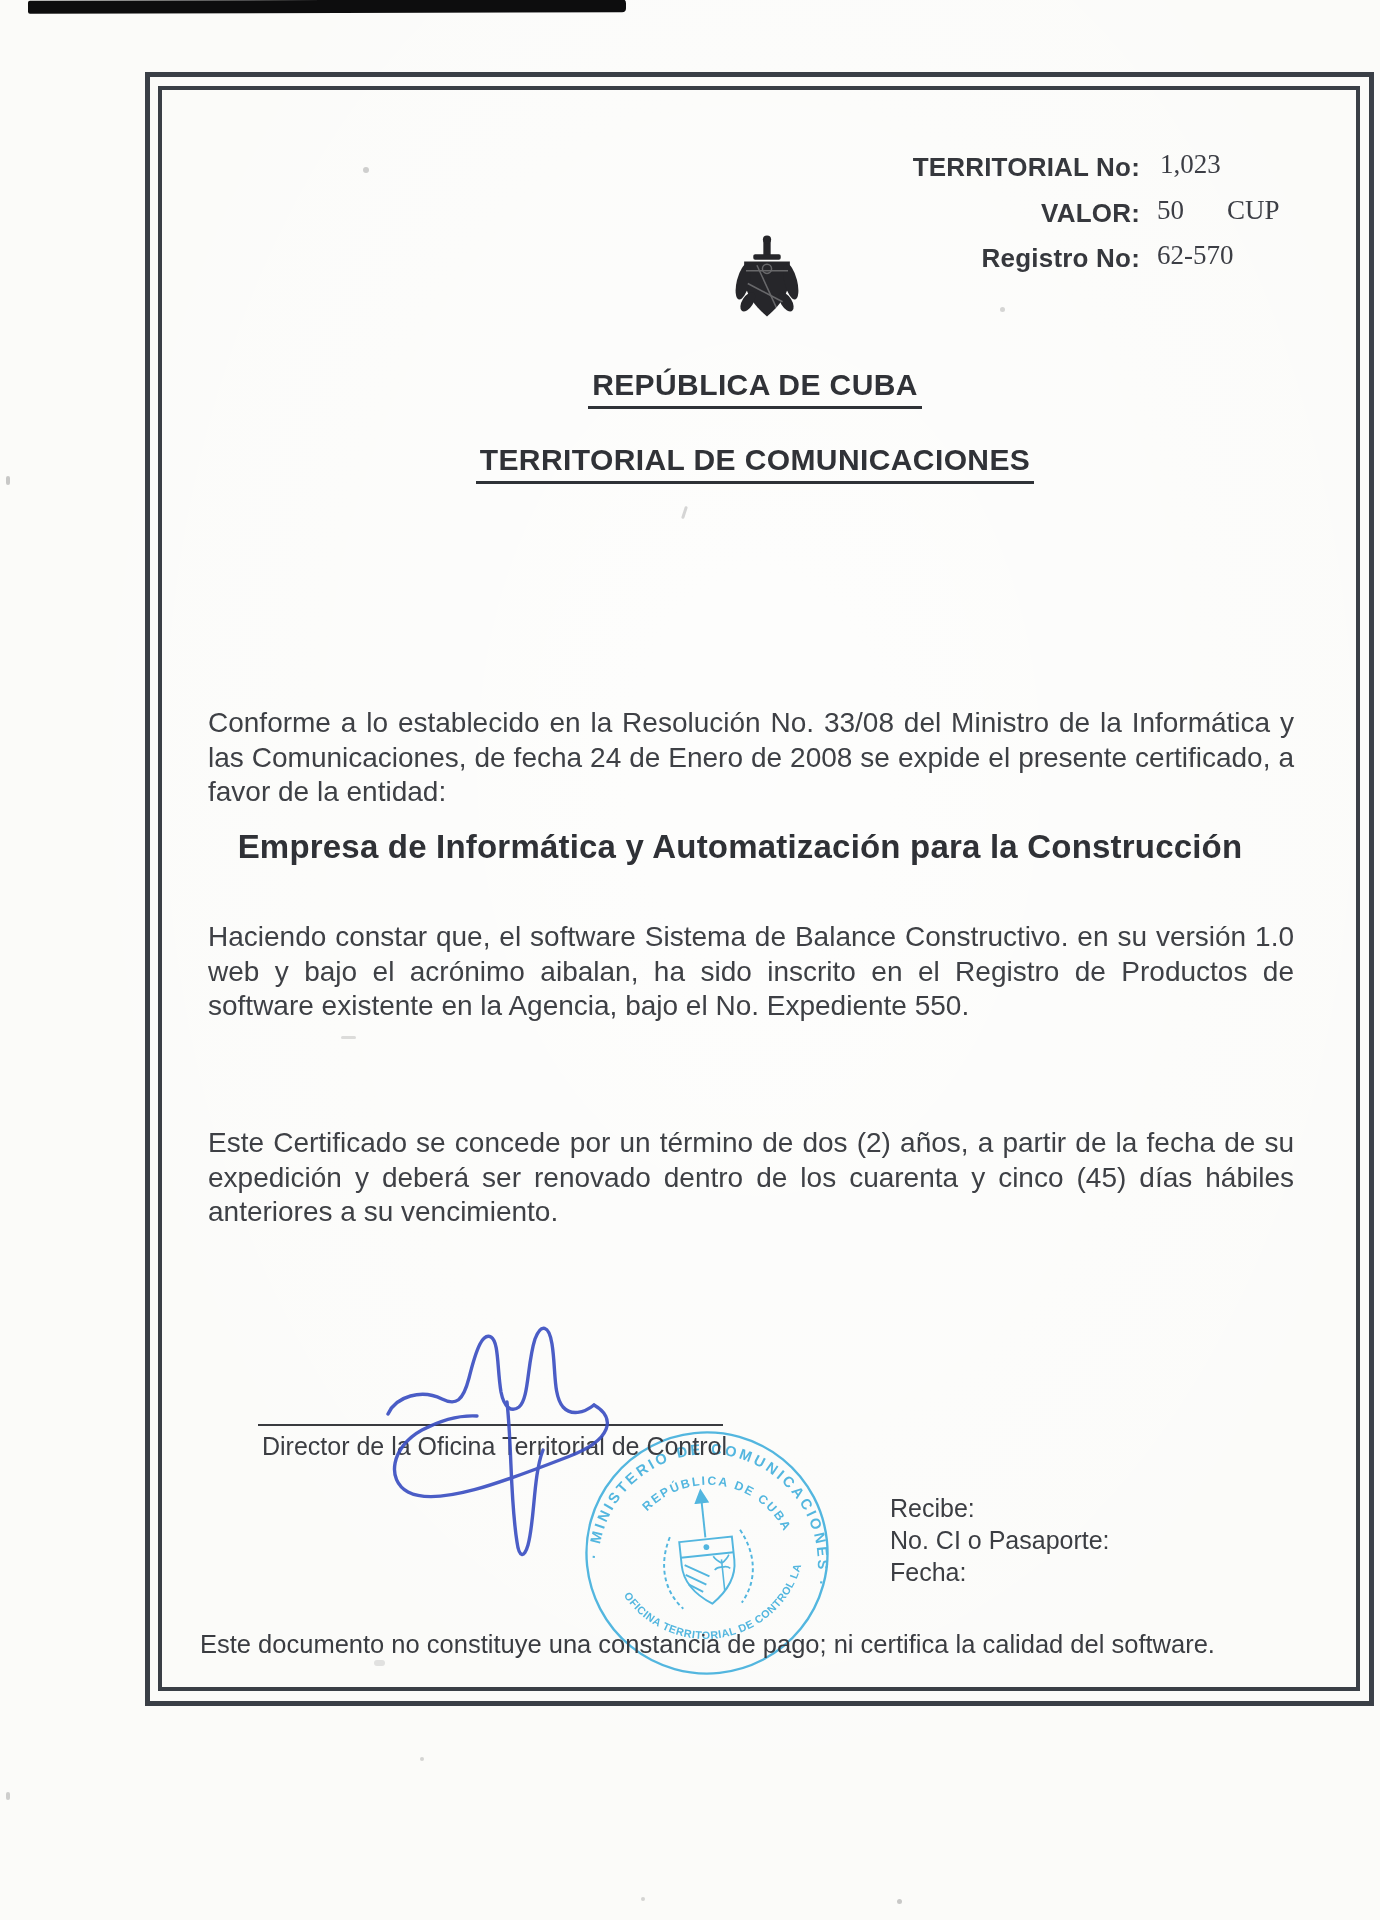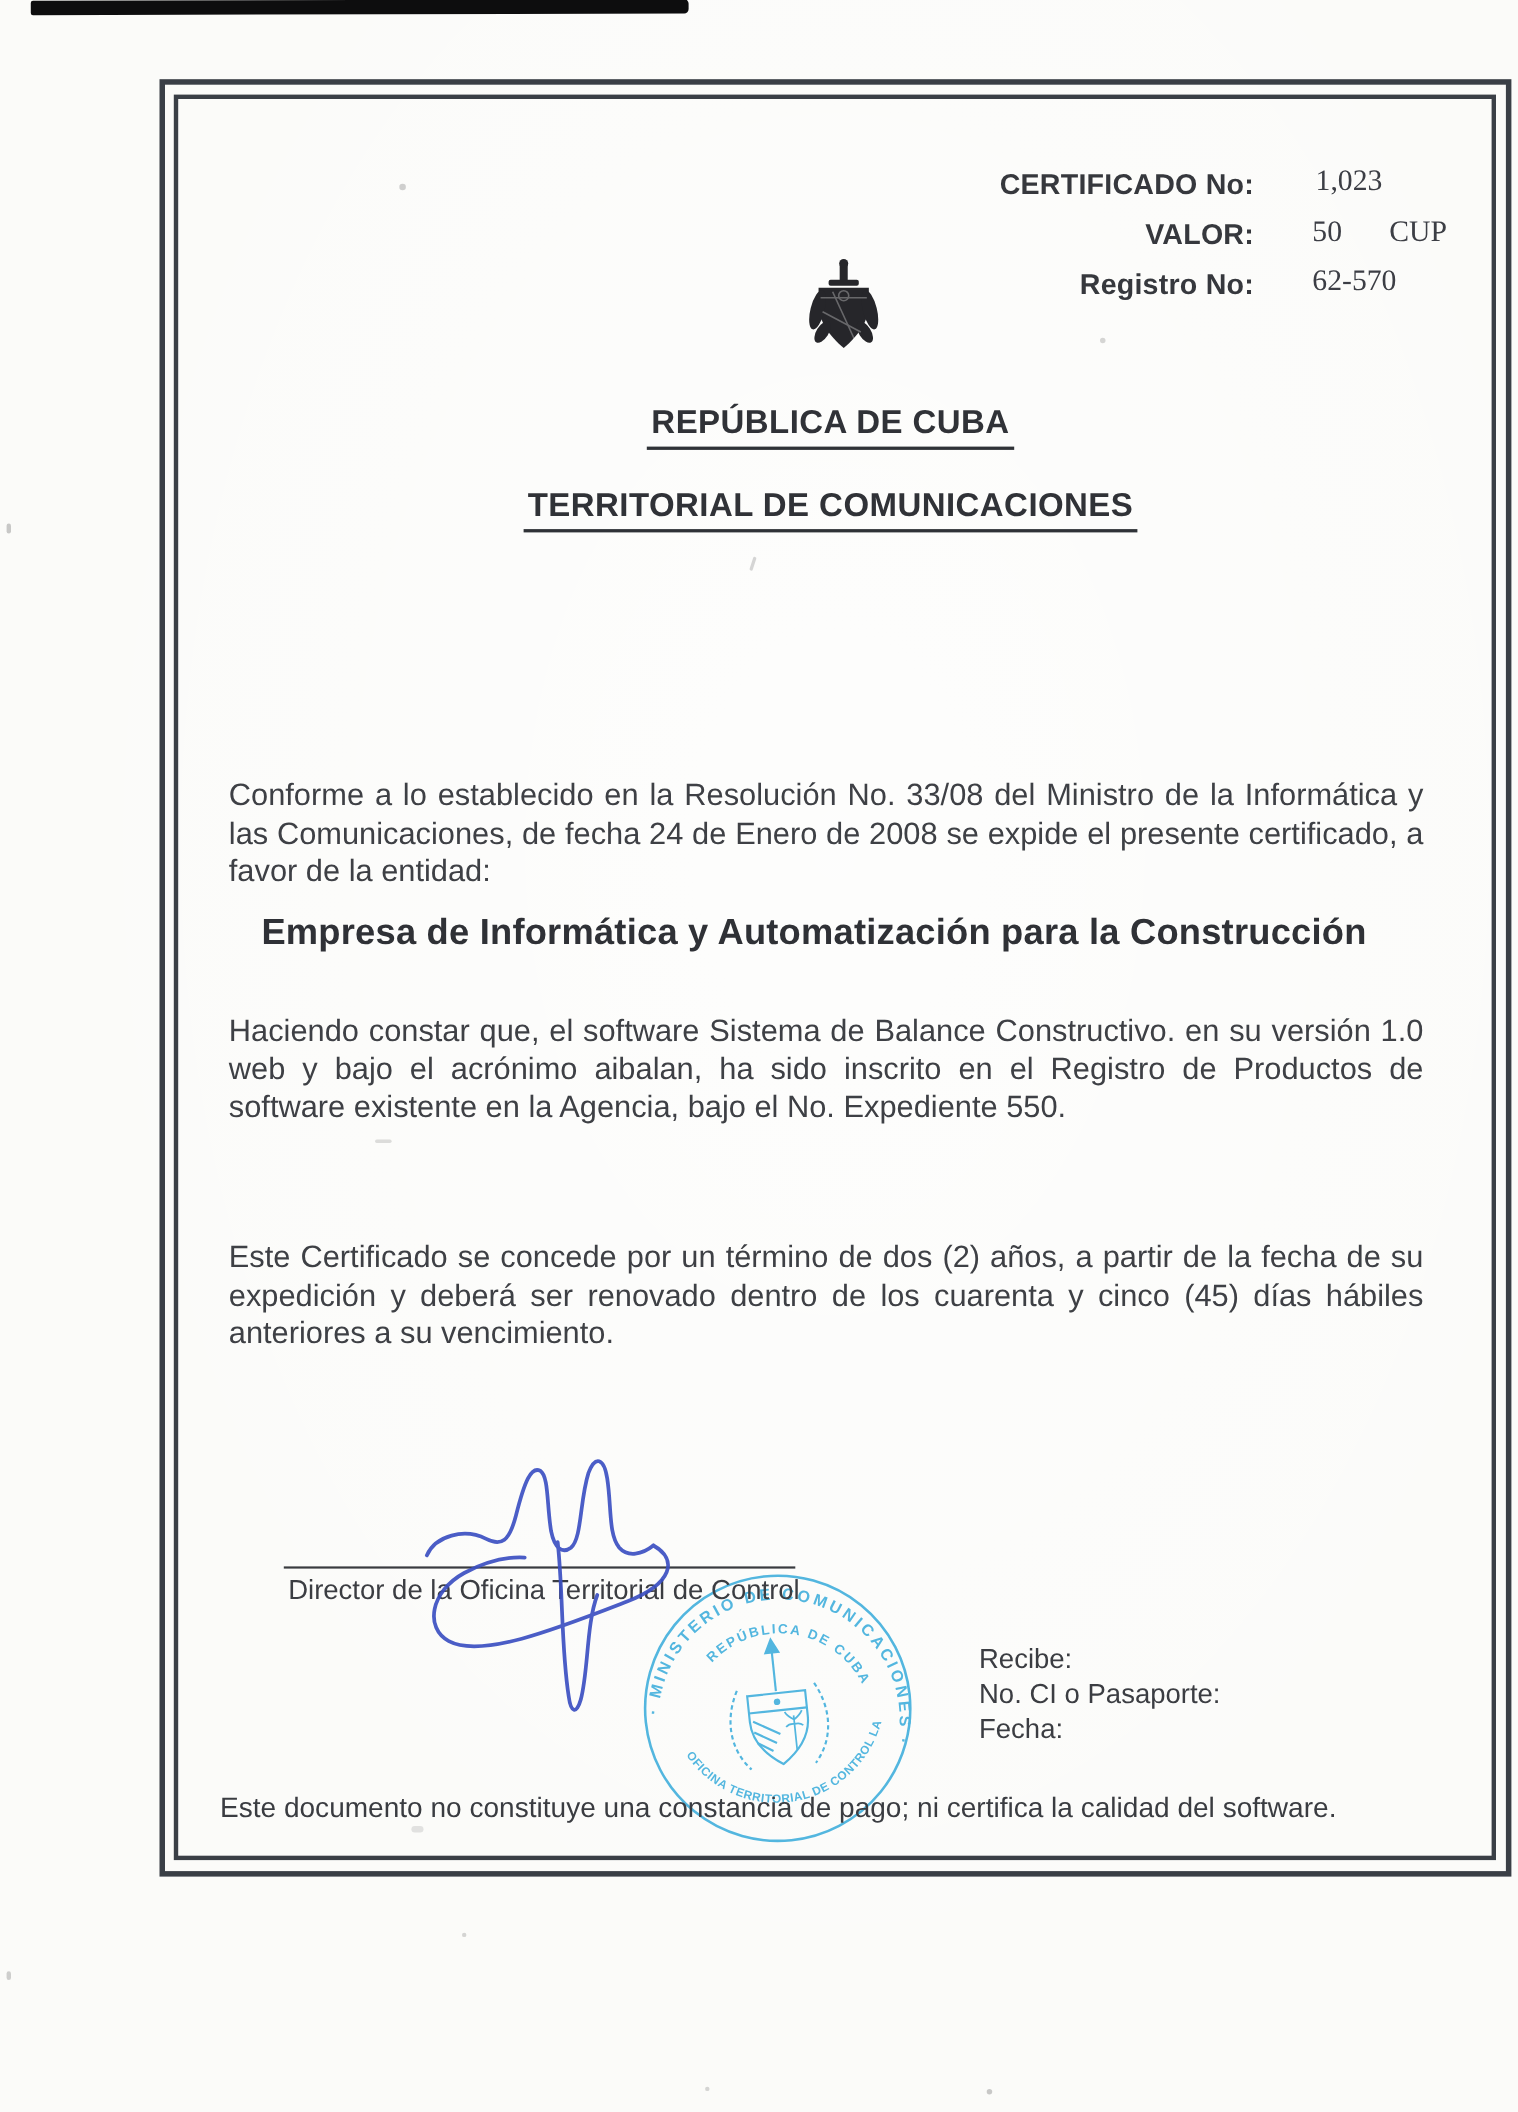--- a/index.html
+++ b/index.html
@@ -13,21 +13,21 @@
     color:#3e4045;
   }
   
   .strip-top{position:absolute;left:28px;top:0;width:598px;height:13px;background:#0d0d0e;border-radius:2px 4px 4px 2px;transform:rotate(-.15deg);}
   .speck{position:absolute;background:#7c7c7c;border-radius:50%;}
   
   .frame-outer{position:absolute;left:145px;top:72px;width:1229px;height:1634px;border:5px solid #3a3f46;box-sizing:border-box;}
   .frame-inner{position:absolute;left:158px;top:86px;width:1202px;height:1605px;border:4px solid #3a3f46;box-sizing:border-box;}
   
   .meta-label{position:absolute;left:690px;width:450px;text-align:right;font-weight:bold;font-size:26px;letter-spacing:.2px;color:#36383d;}
-  .meta-value{position:absolute;font-family:"Liberation Serif","DejaVu Serif",serif;font-size:27px;color:#3c3e45;margin-left:36px;}
+  .meta-value{position:absolute;font-family:"Liberation Serif","DejaVu Serif",serif;font-size:27px;color:#3c3e45;}
   
   .center-line{position:absolute;left:150px;width:1210px;text-align:center;}
   .title{font-weight:bold;font-size:30px;letter-spacing:.4px;color:#303237;}
   .title span{display:inline-block;border-bottom:3px solid #2f3237;padding:0 4px 4px 4px;}
   
   .para{position:absolute;left:208px;width:1086px;font-size:28px;line-height:34.5px;text-align:justify;color:#3e4045;}
   .entity{position:absolute;left:170px;width:1140px;text-align:center;font-weight:bold;font-size:33px;color:#2f3136;letter-spacing:.2px;}
   .single{position:absolute;white-space:nowrap;font-size:25.5px;color:#3d3f44;}
   
   .sig-line{position:absolute;left:258px;top:1424px;width:465px;border-top:2.5px solid #393b3f;}
@@ -53,21 +53,21 @@
   <div class="speck" style="left:6px;top:1792px;width:4px;height:8px;opacity:.35;border-radius:2px"></div>
   <div class="speck" style="left:341px;top:1036px;width:15px;height:3px;opacity:.25;border-radius:2px"></div>
   <div class="speck" style="left:897px;top:1899px;width:5px;height:5px;opacity:.4"></div>
   <div class="speck" style="left:641px;top:1897px;width:4px;height:4px;opacity:.3"></div>
   <div class="speck" style="left:420px;top:1757px;width:4px;height:4px;opacity:.3"></div>
   <div class="speck" style="left:374px;top:1660px;width:11px;height:6px;opacity:.2;border-radius:3px"></div>
 
   <div class="frame-outer"></div>
   <div class="frame-inner"></div>
 
-  <div class="meta-label" style="top:152px">CERTIFICADO No:</div>
+  <div class="meta-label" style="top:152px">TERRITORIAL No:</div>
   <div class="meta-value" style="left:1160px;top:149px">1,023</div>
 
   <div class="meta-label" style="top:198px">VALOR:</div>
   <div class="meta-value" style="left:1157px;top:195px">50</div>
   <div class="meta-value" style="left:1227px;top:195px">CUP</div>
 
   <div class="meta-label" style="top:243px">Registro No:</div>
   <div class="meta-value" style="left:1157px;top:240px">62-570</div>
 
   <svg style="position:absolute;left:735px;top:233px;width:64px;height:90px;filter:blur(.4px)" viewBox="0 0 70 96">

